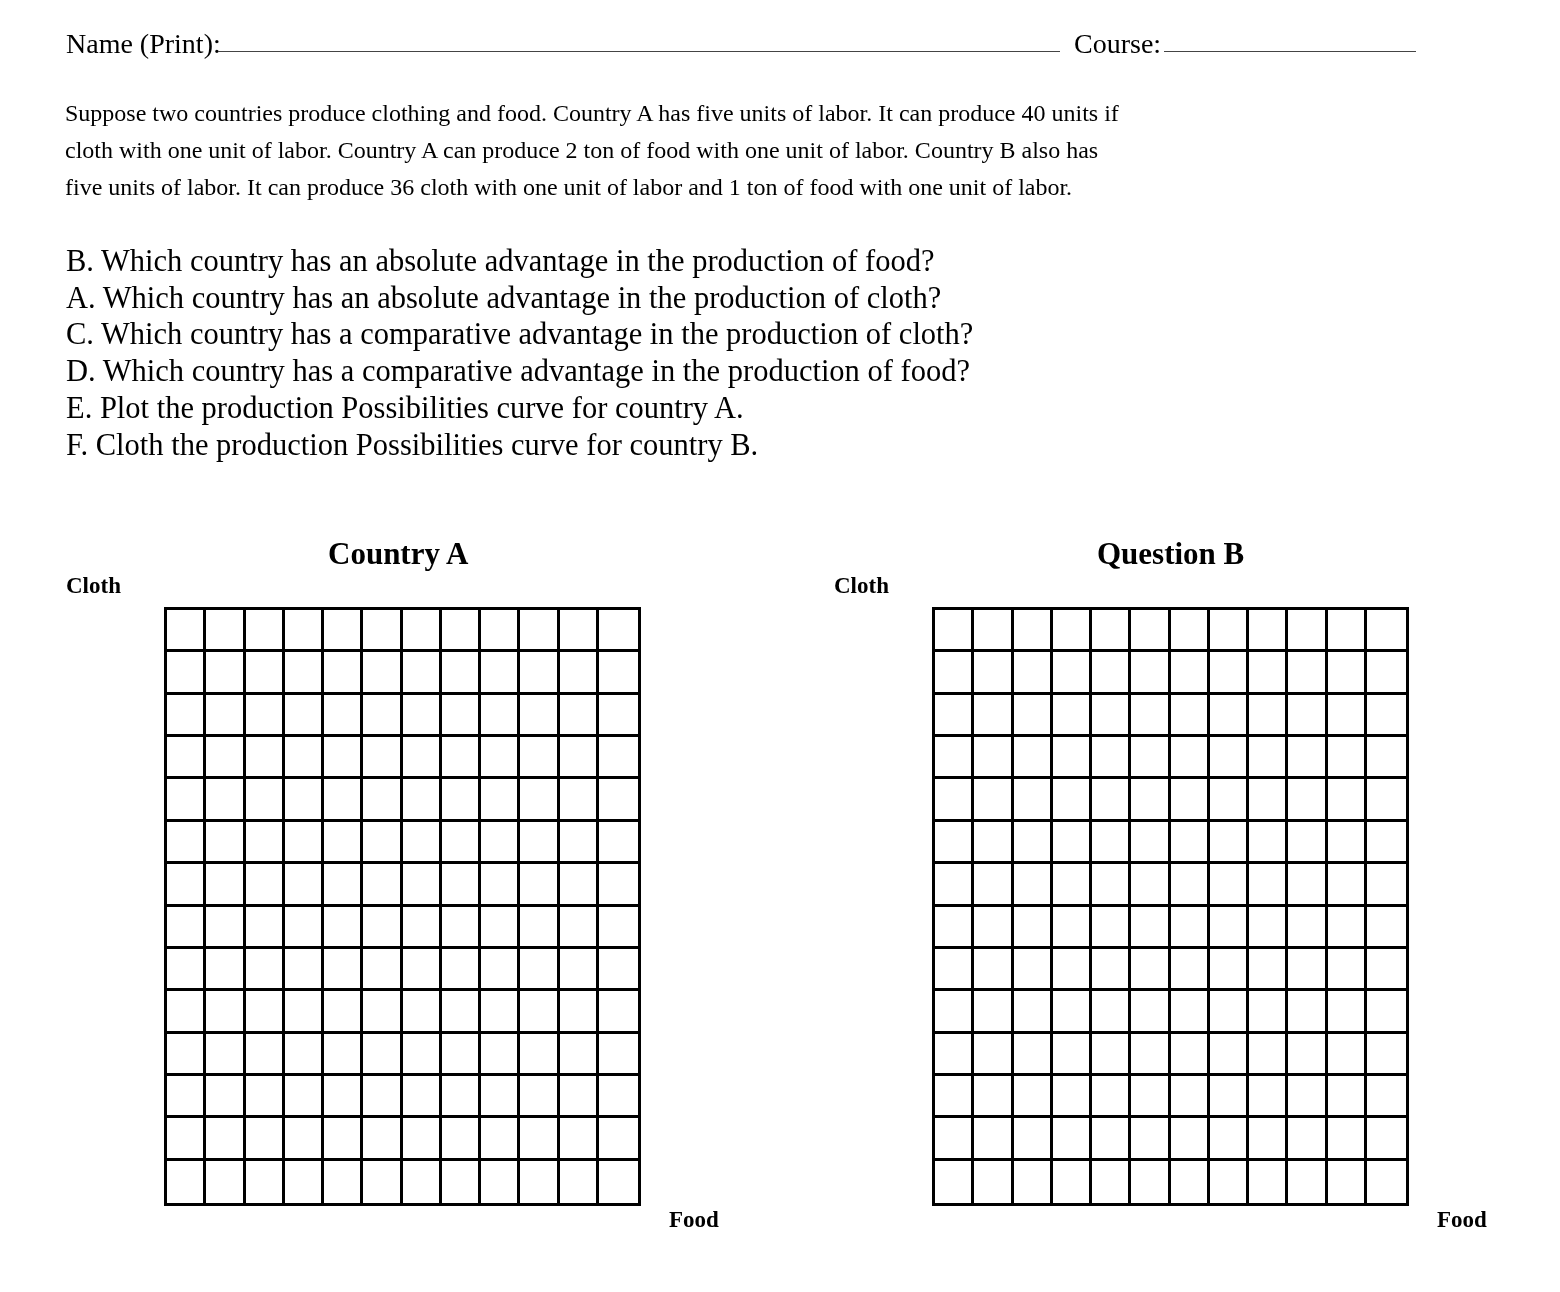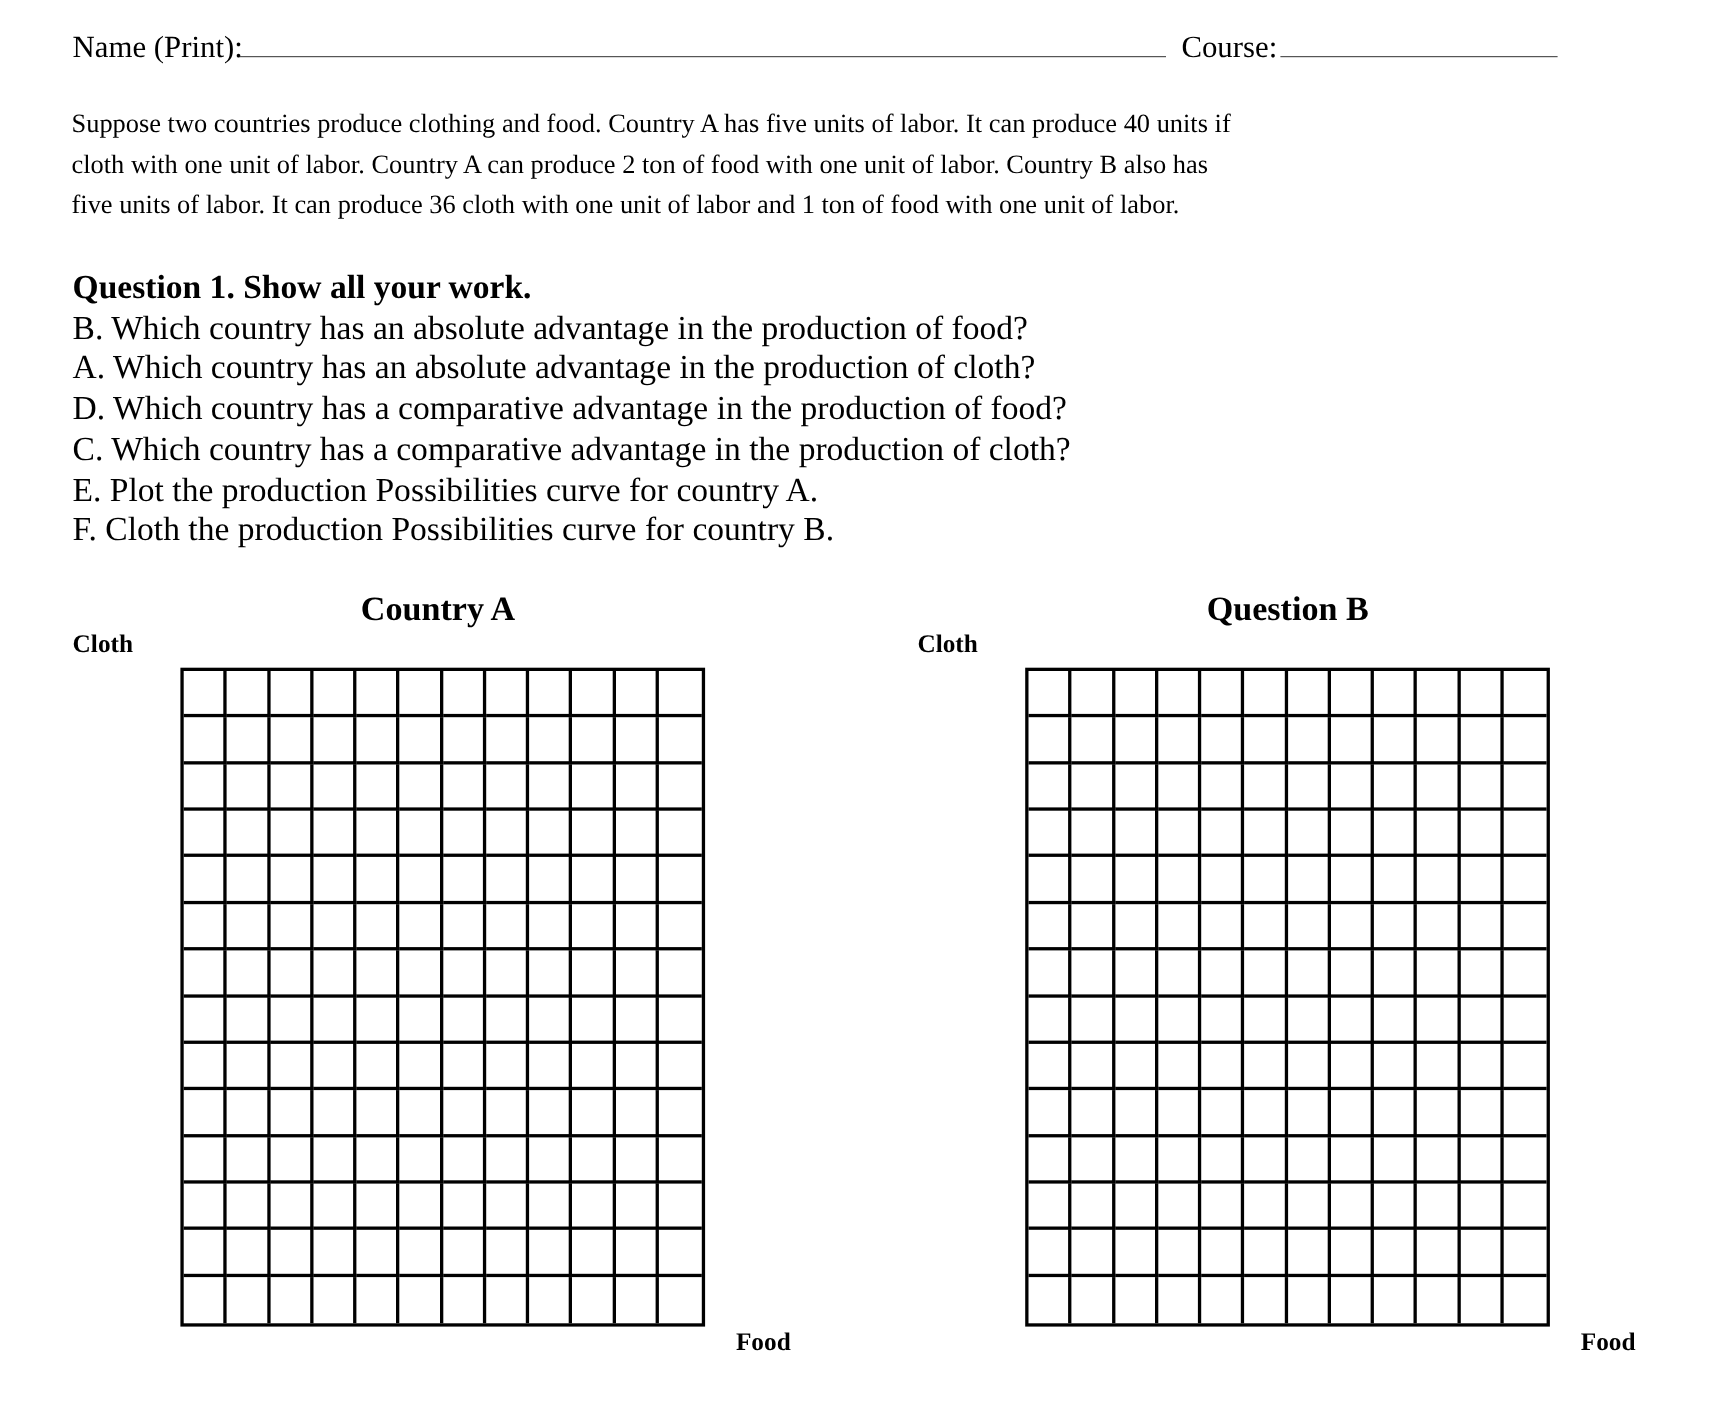--- a/index.html
+++ b/index.html
@@ -37,25 +37,24 @@
 <div class="abs header-line" style="left:1074px; top:28px;">Course:</div>
 <div class="rule" style="left:1164px; top:51px; width:252px;"></div>
 
 <div class="abs intro">
   <div>Suppose two countries produce clothing and food. Country A has five units of labor. It can produce 40 units if</div>
   <div>cloth with one unit of labor. Country A can produce 2 ton of food with one unit of labor.  Country B also has</div>
   <div>five units of labor. It can produce 36 cloth with one unit of labor and 1 ton of food with one unit of labor.</div>
 </div>
 
 <div class="abs q-block">
-  <div class="q-title">Question 1.  Show all your work.</div>
   <div>B. Which country has an absolute advantage in the production of food?</div>
   <div>A. Which country has an absolute advantage in the production of cloth?</div>
+  <div>C. Which country has a comparative advantage in the production of cloth?</div>
   <div>D. Which country has a comparative advantage in the production of food?</div>
-  <div>C. Which country has a comparative advantage in the production of cloth?</div>
   <div>E. Plot the production Possibilities curve for country A.</div>
   <div>F. Cloth the production Possibilities curve for country B.</div>
 </div>
 
 <div class="abs chart-title" style="left:328px; top:536px;">Country A</div>
 <div class="abs axis-label" style="left:66px; top:573px;">Cloth</div>
 <div class="grid" id="grid-a" style="left: 164px; top: 607px; width: 477px; height: 599px; grid-template-columns: repeat(12, 1fr); grid-template-rows: repeat(14, 1fr);">
     <div class="cell"></div>
     <div class="cell"></div>
     <div class="cell"></div>

